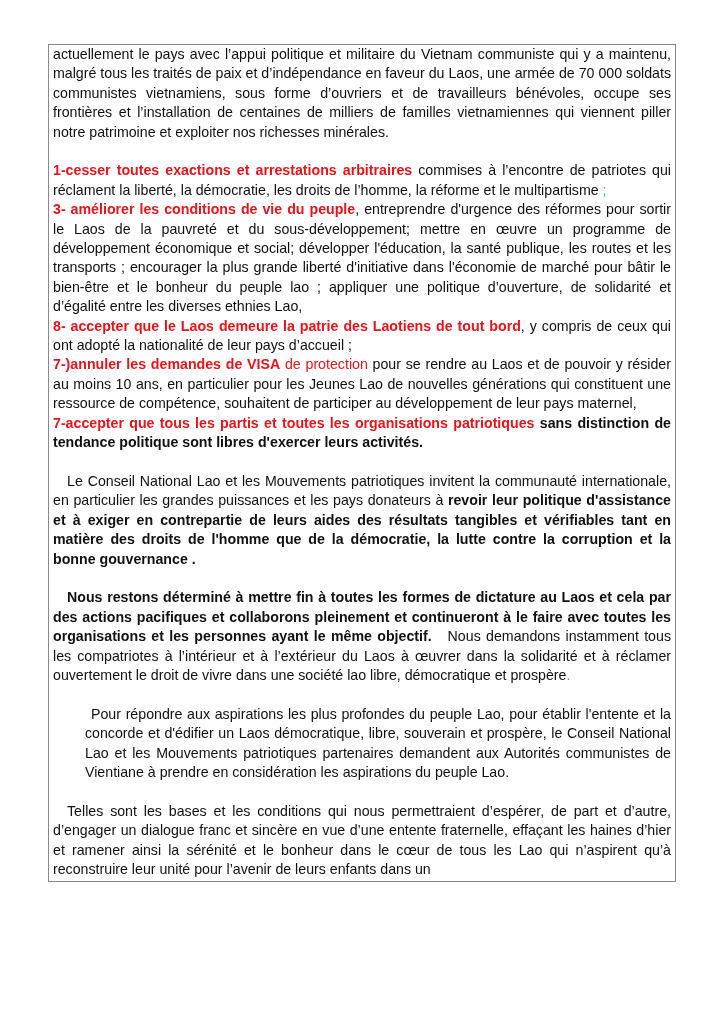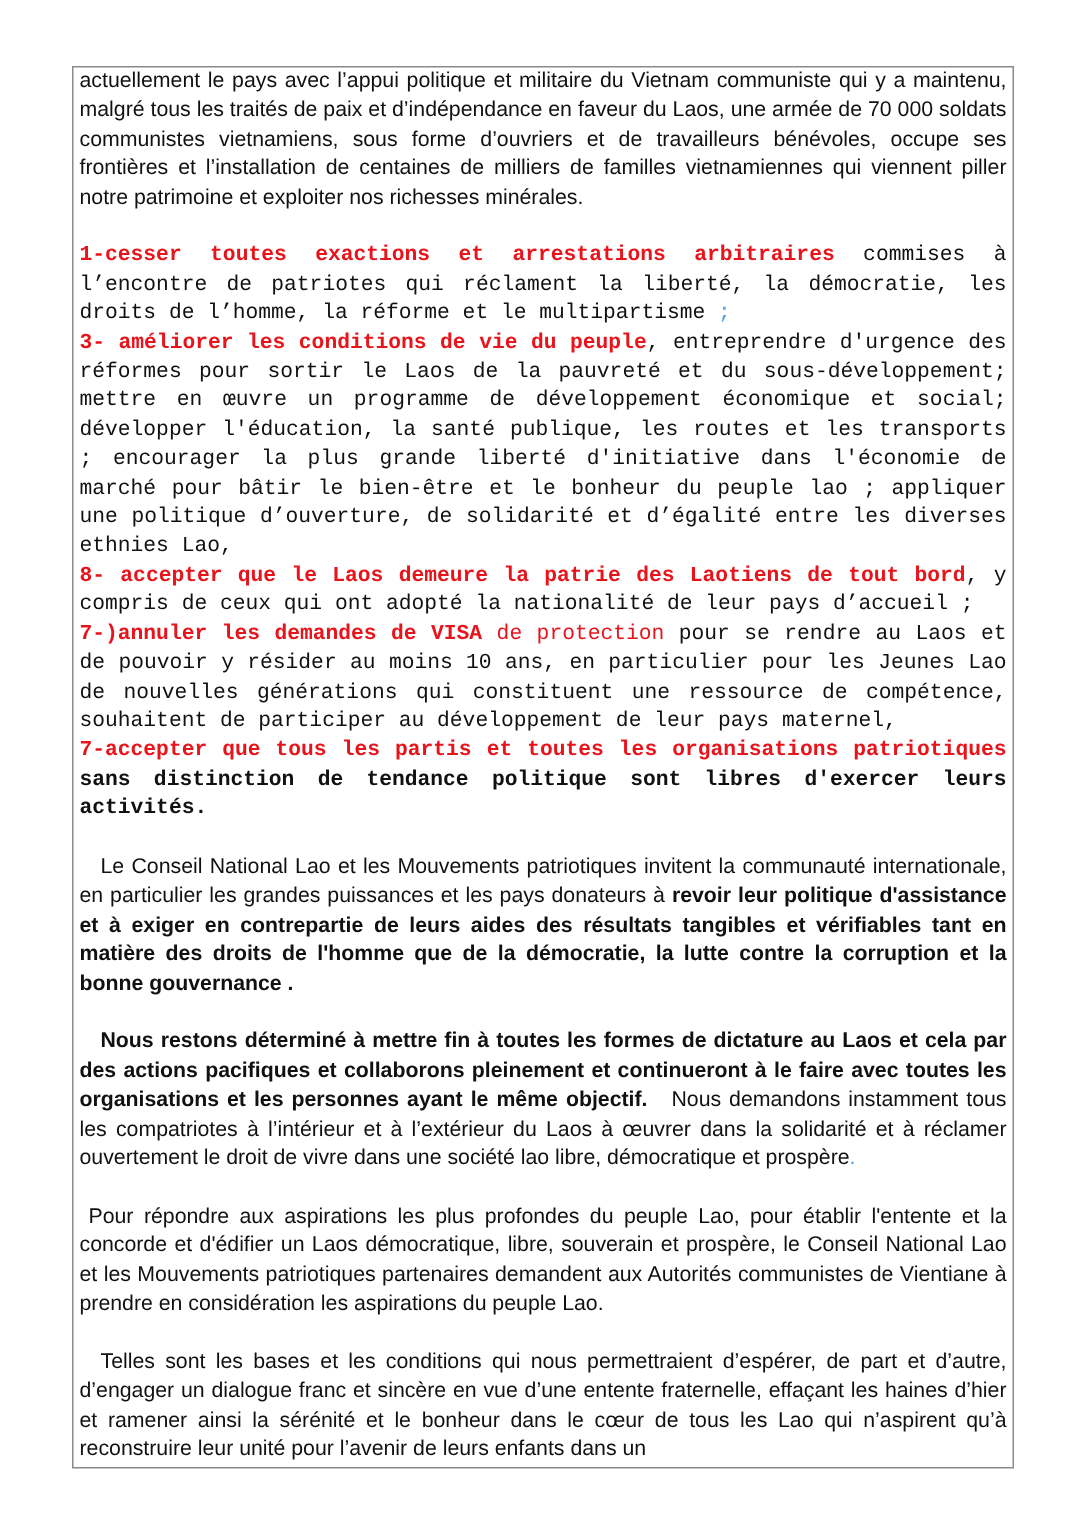--- a/index.html
+++ b/index.html
@@ -6,27 +6,27 @@
   body { width: 724px; height: 1024px; position: relative; overflow: hidden; }
   .page {
     position: absolute; left: 48px; top: 44px; width: 618px;
     border: 1px solid #8a8a8a;
     padding: 0 4px 2px 4px;
     font-family: "Liberation Sans", sans-serif;
     font-size: 14.2px; line-height: 19.4px; color: #111111;
   }
   .para { margin: 0; text-align: justify; }
   .para.indent { text-indent: 14px; }
-  .para.indent-sm { text-indent: 6px; }
+  .para.indent-sm { text-indent: 6px; margin-left: 32px; }
   .gap { height: 19.4px; }
   .red { color: #e8141b; }
   .b { font-weight: bold; }
   .i { font-style: italic; }
   .blue { color: #4aa3e0; }
-  .item { margin: 0; text-align: justify; font-family: Liberation Mono, monospace; }
+  .item { margin: 0; text-align: justify; }
 </style>
 </head>
 <body>
 
 <div class="page">
 
   <p class="para">actuellement le pays avec l’appui politique et militaire du Vietnam communiste qui y a maintenu, malgré tous les traités de paix et d’indépendance en faveur du Laos, une armée de 70 000 soldats communistes vietnamiens, sous forme d’ouvriers et de travailleurs bénévoles, occupe ses frontières et l’installation de centaines de milliers de familles vietnamiennes qui viennent piller notre patrimoine et exploiter nos richesses minérales.</p>
 
   <div class="gap"></div>
 

